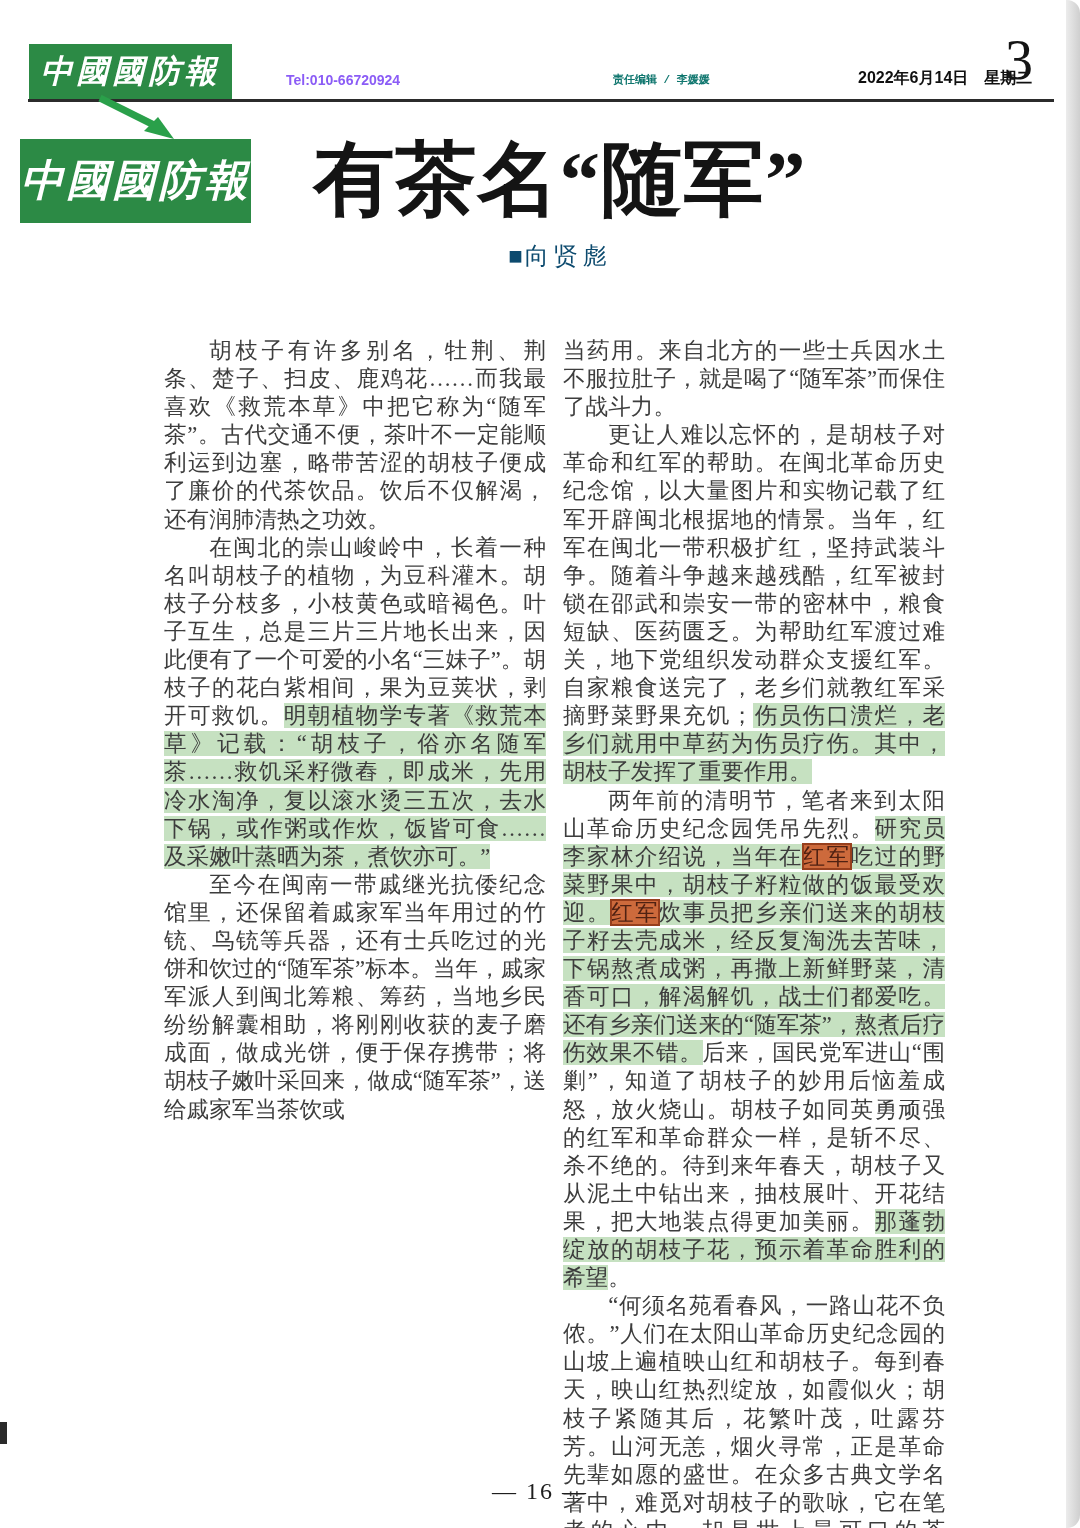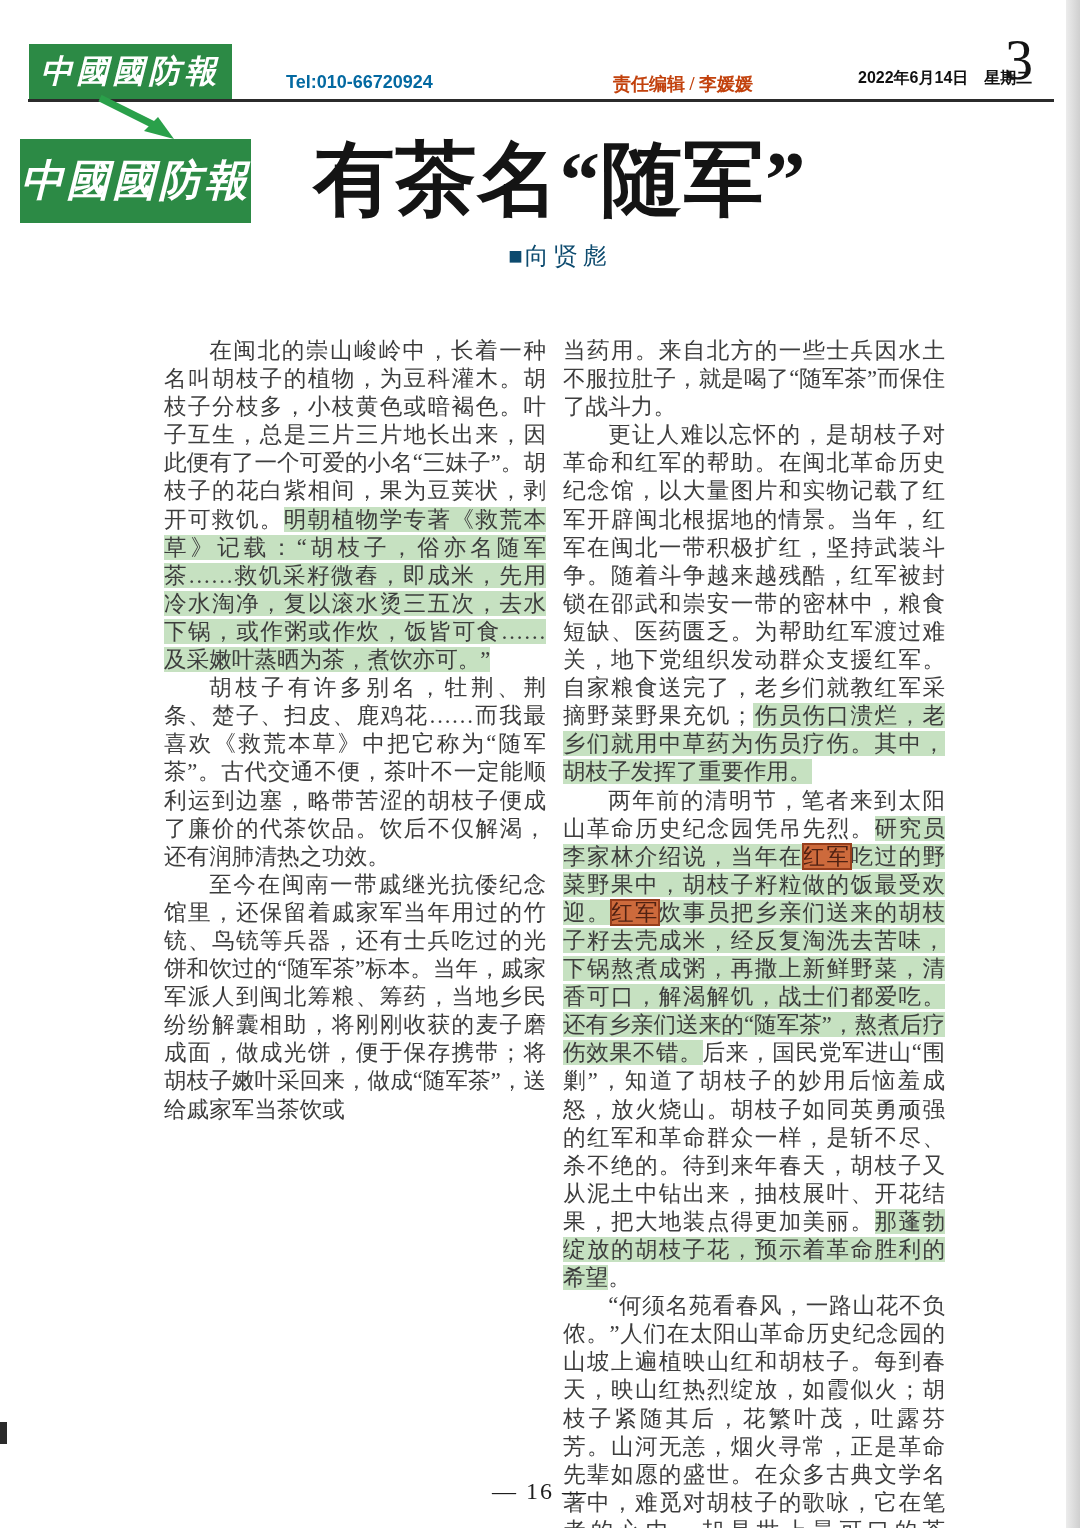--- a/index.html
+++ b/index.html
@@ -2,40 +2,41 @@
 <html style="--brand-green: #2c8a45; --arrow-green: #2aa04a; --hl-green: #c6e1c1; --hl-orange: #cd6a3c; --hl-orange-border: #973f1d; --hl-orange-text: #4f2112;"><head>
 <meta charset="utf-8">
 <style>
   html,body { margin:0; padding:0; background:#ffffff; }
   .page {
     position:relative;
     width:1080px; height:1528px;
     background:#ffffff;
     font-family:"Liberation Serif","DejaVu Serif",serif;
     overflow:hidden;
+    border-radius:13px;
   }
   
   .scan-edge-right { position:absolute; right:0; top:0; width:14px; height:100%;
     background:linear-gradient(to right,#ececec,#cfcfcf); }
   .scan-speck { position:absolute; left:0; top:1422px; width:7px; height:22px; background:#2a2a2a; }
 
   
   .masthead-rule { position:absolute; left:28px; top:99px; width:1026px; height:3px; background:#2b2b2b; }
   .logo-small {
     position:absolute; left:29px; top:44px; width:203px; height:55px;
     background:var(--brand-green); color:#fff;
     display:flex; align-items:center; justify-content:center;
     font-style:italic; font-weight:bold; font-size:32px; letter-spacing:4px;
   }
   .tel { position:absolute; left:286px; top:72px;
-    font-family:"Liberation Sans","DejaVu Sans",sans-serif; font-weight:bold; font-size:18px; color:#0369a1; }
+    font-family:"Liberation Sans","DejaVu Sans",sans-serif; font-weight:bold; font-size:14px; color:#8b5cf6; }
   .section-title { position:absolute; left:480px; top:42px;
     font-family:"Liberation Sans","DejaVu Sans",sans-serif; font-weight:900; font-size:42px; color:#101010; }
   .editor { position:absolute; left:613px; top:72px;
-    font-family:Liberation Serif, serif; font-weight:bold; font-size:18px; color:#c2410c; }
+    font-family:Liberation Mono, monospace; font-weight:bold; font-size:11px; color:#0f766e; }
   .issue-date { position:absolute; left:858px; top:68px;
     font-family:"Liberation Sans","DejaVu Sans",sans-serif; font-weight:bold; font-size:16px; color:#101010; }
   .page-number { position:absolute; left:1005px; top:28px;
     font-size:56px; color:#141414; font-family:"Liberation Serif",serif; }
 
   .arrow-wrap { position:absolute; left:92px; top:95px; width:100px; height:48px; }
 
   .logo-big {
     position:absolute; left:20px; top:139px; width:231px; height:84px;
     background:var(--brand-green); color:#fff;
@@ -88,22 +89,22 @@
     <span>中國國防報</span>
   </div>
 
   <div class="headline">有茶名“随军”</div>
   <div class="byline">
     <span class="marker">■</span><span>向贤彪</span>
   </div>
 
   <div class="columns">
     <div class="col">
+        <p class="para indent"><span>胡枝子有许多别名，牡荆、荆条、楚子、扫皮、鹿鸡花……而我最喜欢《救荒本草》中把它称为“随军茶”。古代交通不便，茶叶不一定能顺利运到边塞，略带苦涩的胡枝子便成了廉价的代茶饮品。饮后不仅解渴，还有润肺清热之功效。</span></p>
         <p class="para indent"><span>在闽北的崇山峻岭中，长着一种名叫胡枝子的植物，为豆科灌木。胡枝子分枝多，小枝黄色或暗褐色。叶子互生，总是三片三片地长出来，因此便有了一个可爱的小名“三妹子”。胡枝子的花白紫相间，果为豆荚状，剥开可救饥。</span><span class="h-green">明朝植物学专著《救荒本草》记载：“胡枝子，俗亦名随军茶……救饥采籽微舂，即成米，先用冷水淘净，复以滚水烫三五次，去水下锅，或作粥或作炊，饭皆可食……及采嫩叶蒸晒为茶，煮饮亦可。”</span></p>
-        <p class="para indent"><span>胡枝子有许多别名，牡荆、荆条、楚子、扫皮、鹿鸡花……而我最喜欢《救荒本草》中把它称为“随军茶”。古代交通不便，茶叶不一定能顺利运到边塞，略带苦涩的胡枝子便成了廉价的代茶饮品。饮后不仅解渴，还有润肺清热之功效。</span></p>
         <p class="para indent"><span>至今在闽南一带戚继光抗倭纪念馆里，还保留着戚家军当年用过的竹铳、鸟铳等兵器，还有士兵吃过的光饼和饮过的“随军茶”标本。当年，戚家军派人到闽北筹粮、筹药，当地乡民纷纷解囊相助，将刚刚收获的麦子磨成面，做成光饼，便于保存携带；将胡枝子嫩叶采回来，做成“随军茶”，送给戚家军当茶饮或</span></p>
       </div>
     <div class="col">
         <p class="para"><span>当药用。来自北方的一些士兵因水土不服拉肚子，就是喝了“随军茶”而保住了战斗力。</span></p>
         <p class="para indent"><span>更让人难以忘怀的，是胡枝子对革命和红军的帮助。在闽北革命历史纪念馆，以大量图片和实物记载了红军开辟闽北根据地的情景。当年，红军在闽北一带积极扩红，坚持武装斗争。随着斗争越来越残酷，红军被封锁在邵武和崇安一带的密林中，粮食短缺、医药匮乏。为帮助红军渡过难关，地下党组织发动群众支援红军。自家粮食送完了，老乡们就教红军采摘野菜野果充饥；</span><span class="h-green">伤员伤口溃烂，老乡们就用中草药为伤员疗伤。其中，胡枝子发挥了重要作用。</span></p>
         <p class="para indent"><span>两年前的清明节，笔者来到太阳山革命历史纪念园凭吊先烈。</span><span class="h-green">研究员李家林介绍说，当年在</span><span class="h-orange">红军</span><span class="h-green">吃过的野菜野果中，胡枝子籽粒做的饭最受欢迎。</span><span class="h-orange">红军</span><span class="h-green">炊事员把乡亲们送来的胡枝子籽去壳成米，经反复淘洗去苦味，下锅熬煮成粥，再撒上新鲜野菜，清香可口，解渴解饥，战士们都爱吃。还有乡亲们送来的“随军茶”，熬煮后疗伤效果不错。</span><span>后来，国民党军进山“围剿”，知道了胡枝子的妙用后恼羞成怒，放火烧山。胡枝子如同英勇顽强的红军和革命群众一样，是斩不尽、杀不绝的。待到来年春天，胡枝子又从泥土中钻出来，抽枝展叶、开花结果，把大地装点得更加美丽。</span><span class="h-green">那蓬勃绽放的胡枝子花，预示着革命胜利的希望</span><span>。</span></p>
         <p class="para indent"><span>“何须名苑看春风，一路山花不负侬。”人们在太阳山革命历史纪念园的山坡上遍植映山红和胡枝子。每到春天，映山红热烈绽放，如霞似火；胡枝子紧随其后，花繁叶茂，吐露芬芳。山河无恙，烟火寻常，正是革命先辈如愿的盛世。在众多古典文学名著中，难觅对胡枝子的歌咏，它在笔者的心中，却是世上最可口的茶——“随军茶”。</span></p>
       </div>
   </div>
 

